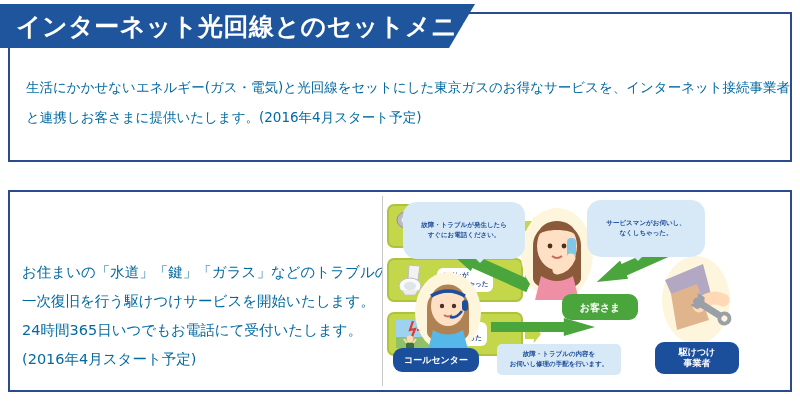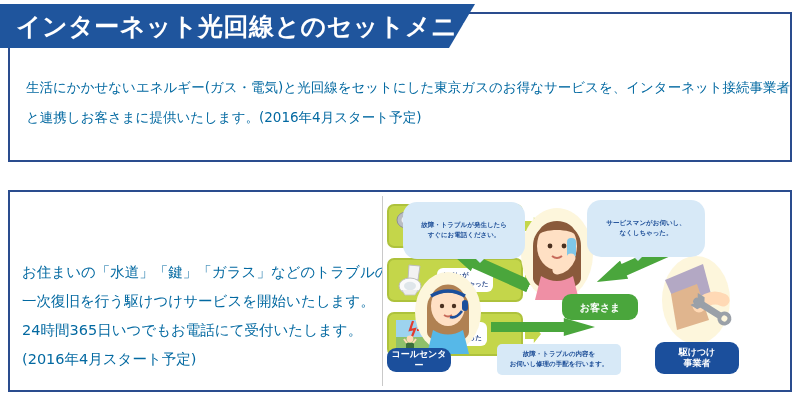--- a/index.html
+++ b/index.html
@@ -153,21 +153,21 @@
     text-align:center;
     display:flex;align-items:center;justify-content:center;
     line-height:11px;
     box-sizing:border-box;
   }
   #pill-customer{
     left:135px;top:98px;width:76px;height:26px;
     background:#4aa63c;font-size:10px;margin-left:44px;
   }
   #pill-callcenter{
-    left:4px;top:152px;width:64px;height:24px;
+    left:10px;top:152px;width:86px;height:24px;
     background:#1b4f9c;
   }
   #pill-provider{
     left:272px;top:146px;width:84px;height:32px;
     background:#1b4f9c;
     flex-direction:column;
   }
   .pill-line{display:block;}
 
   

